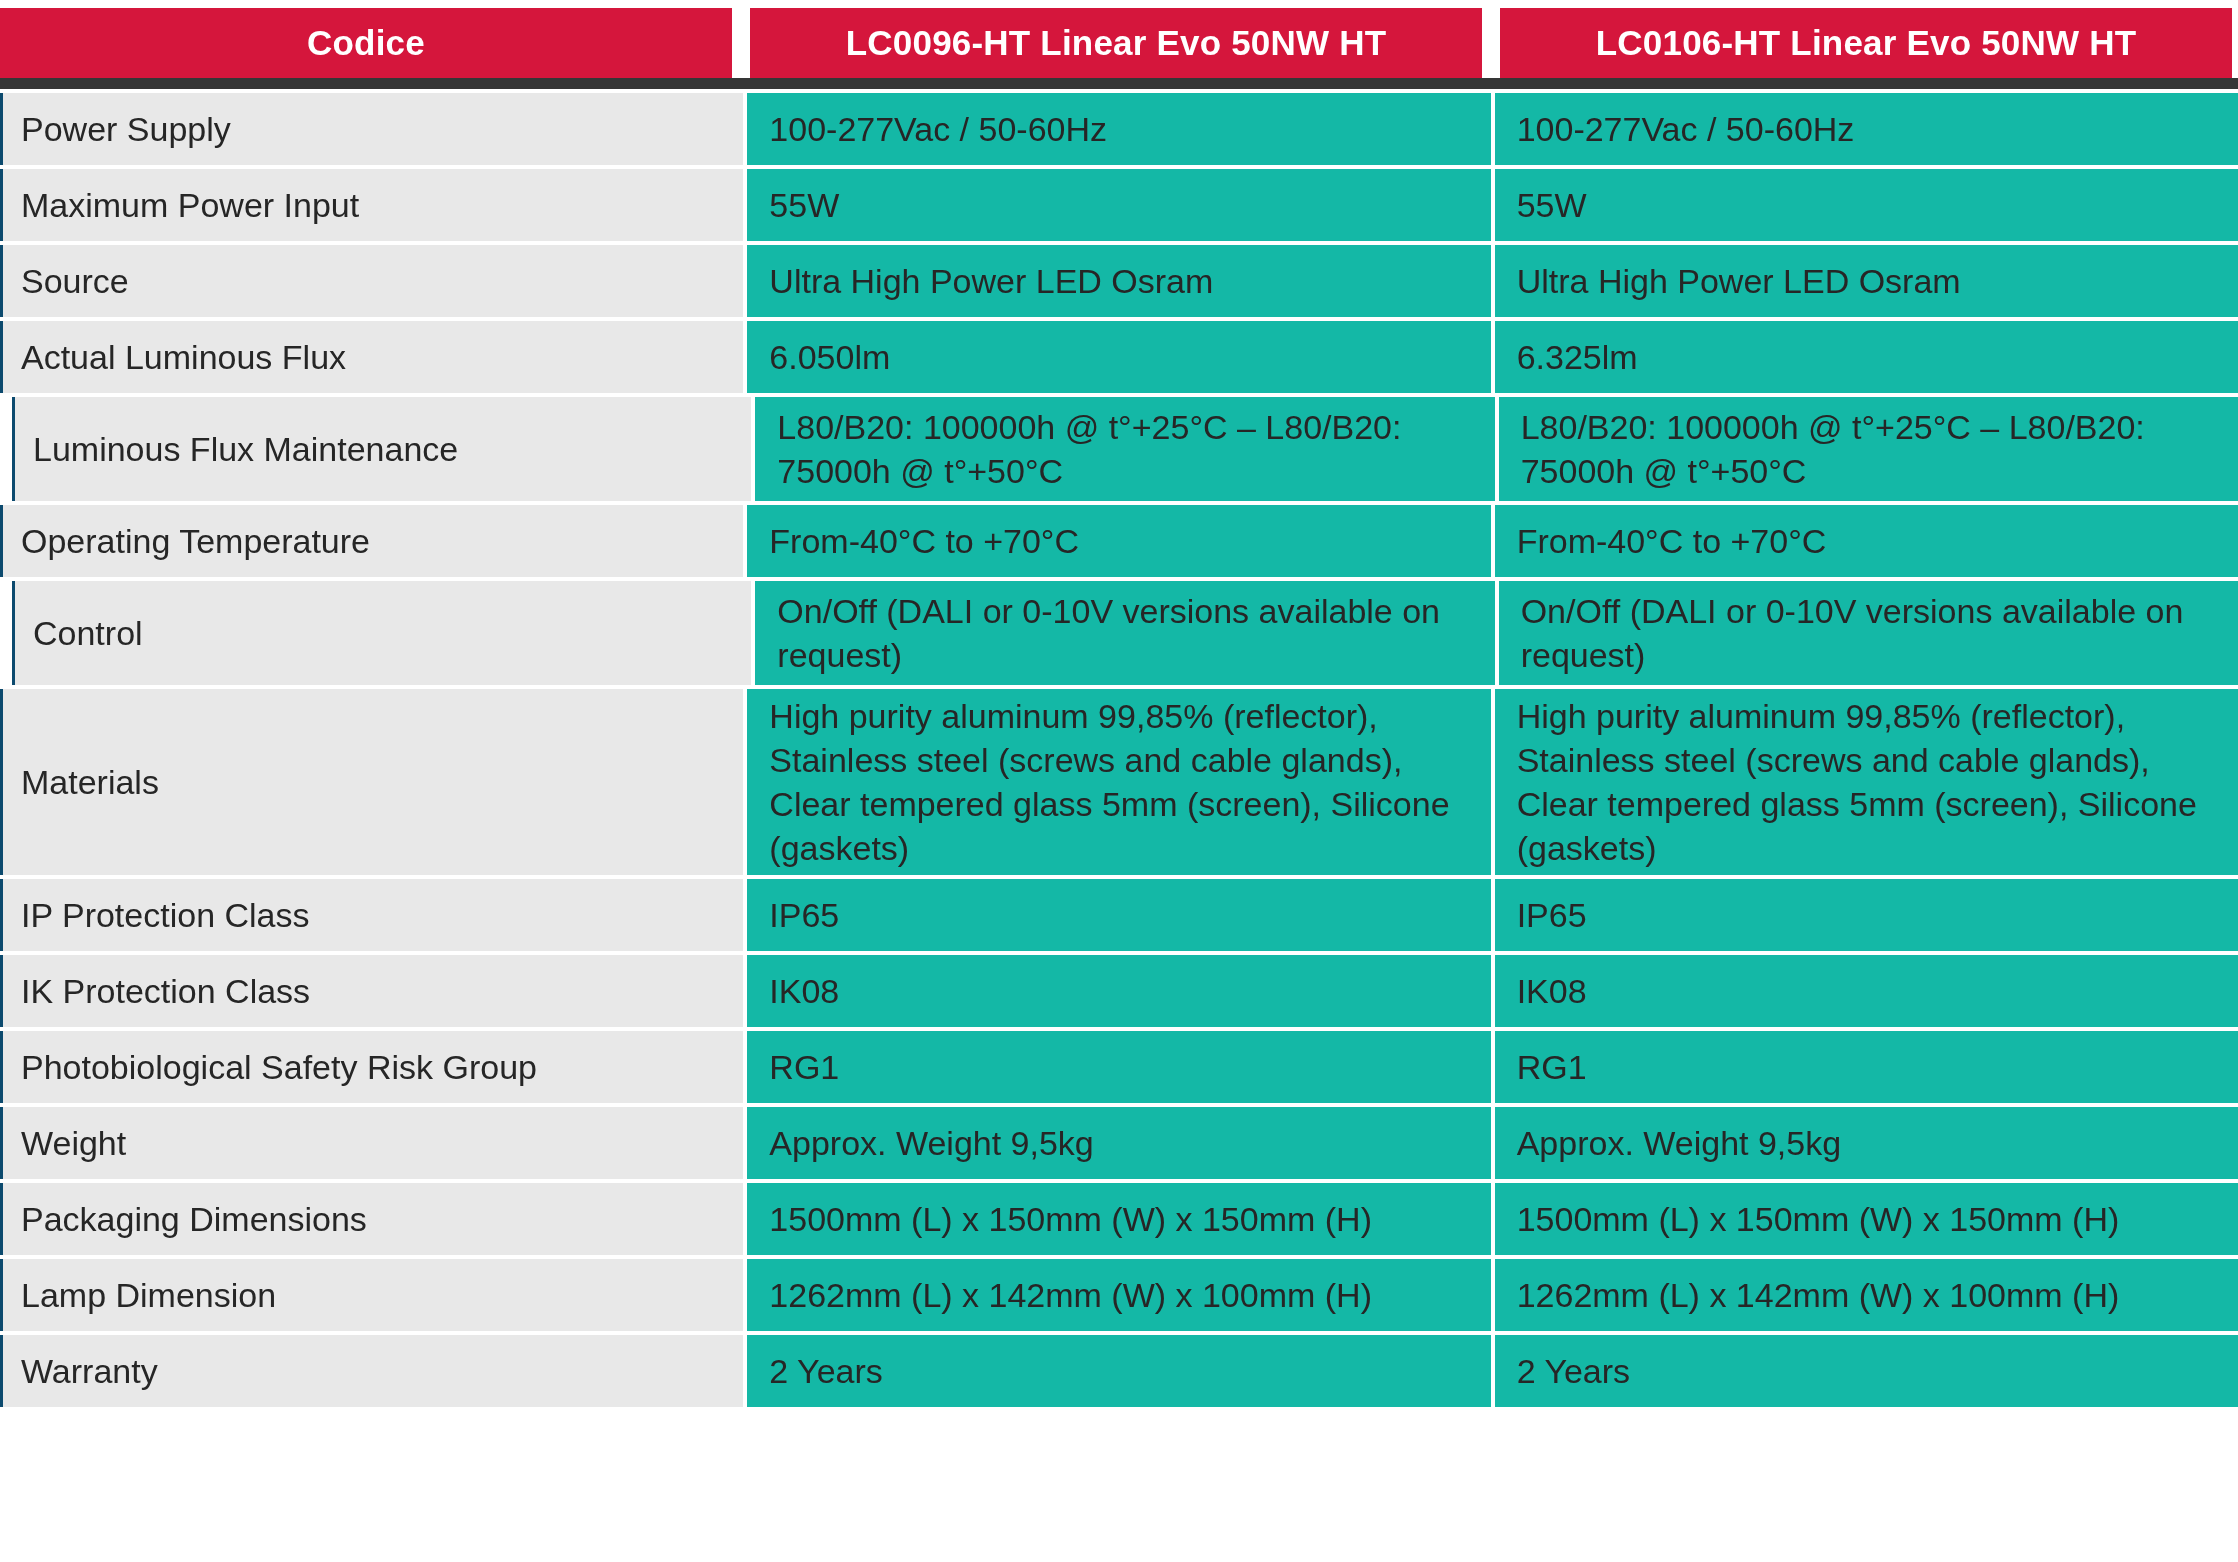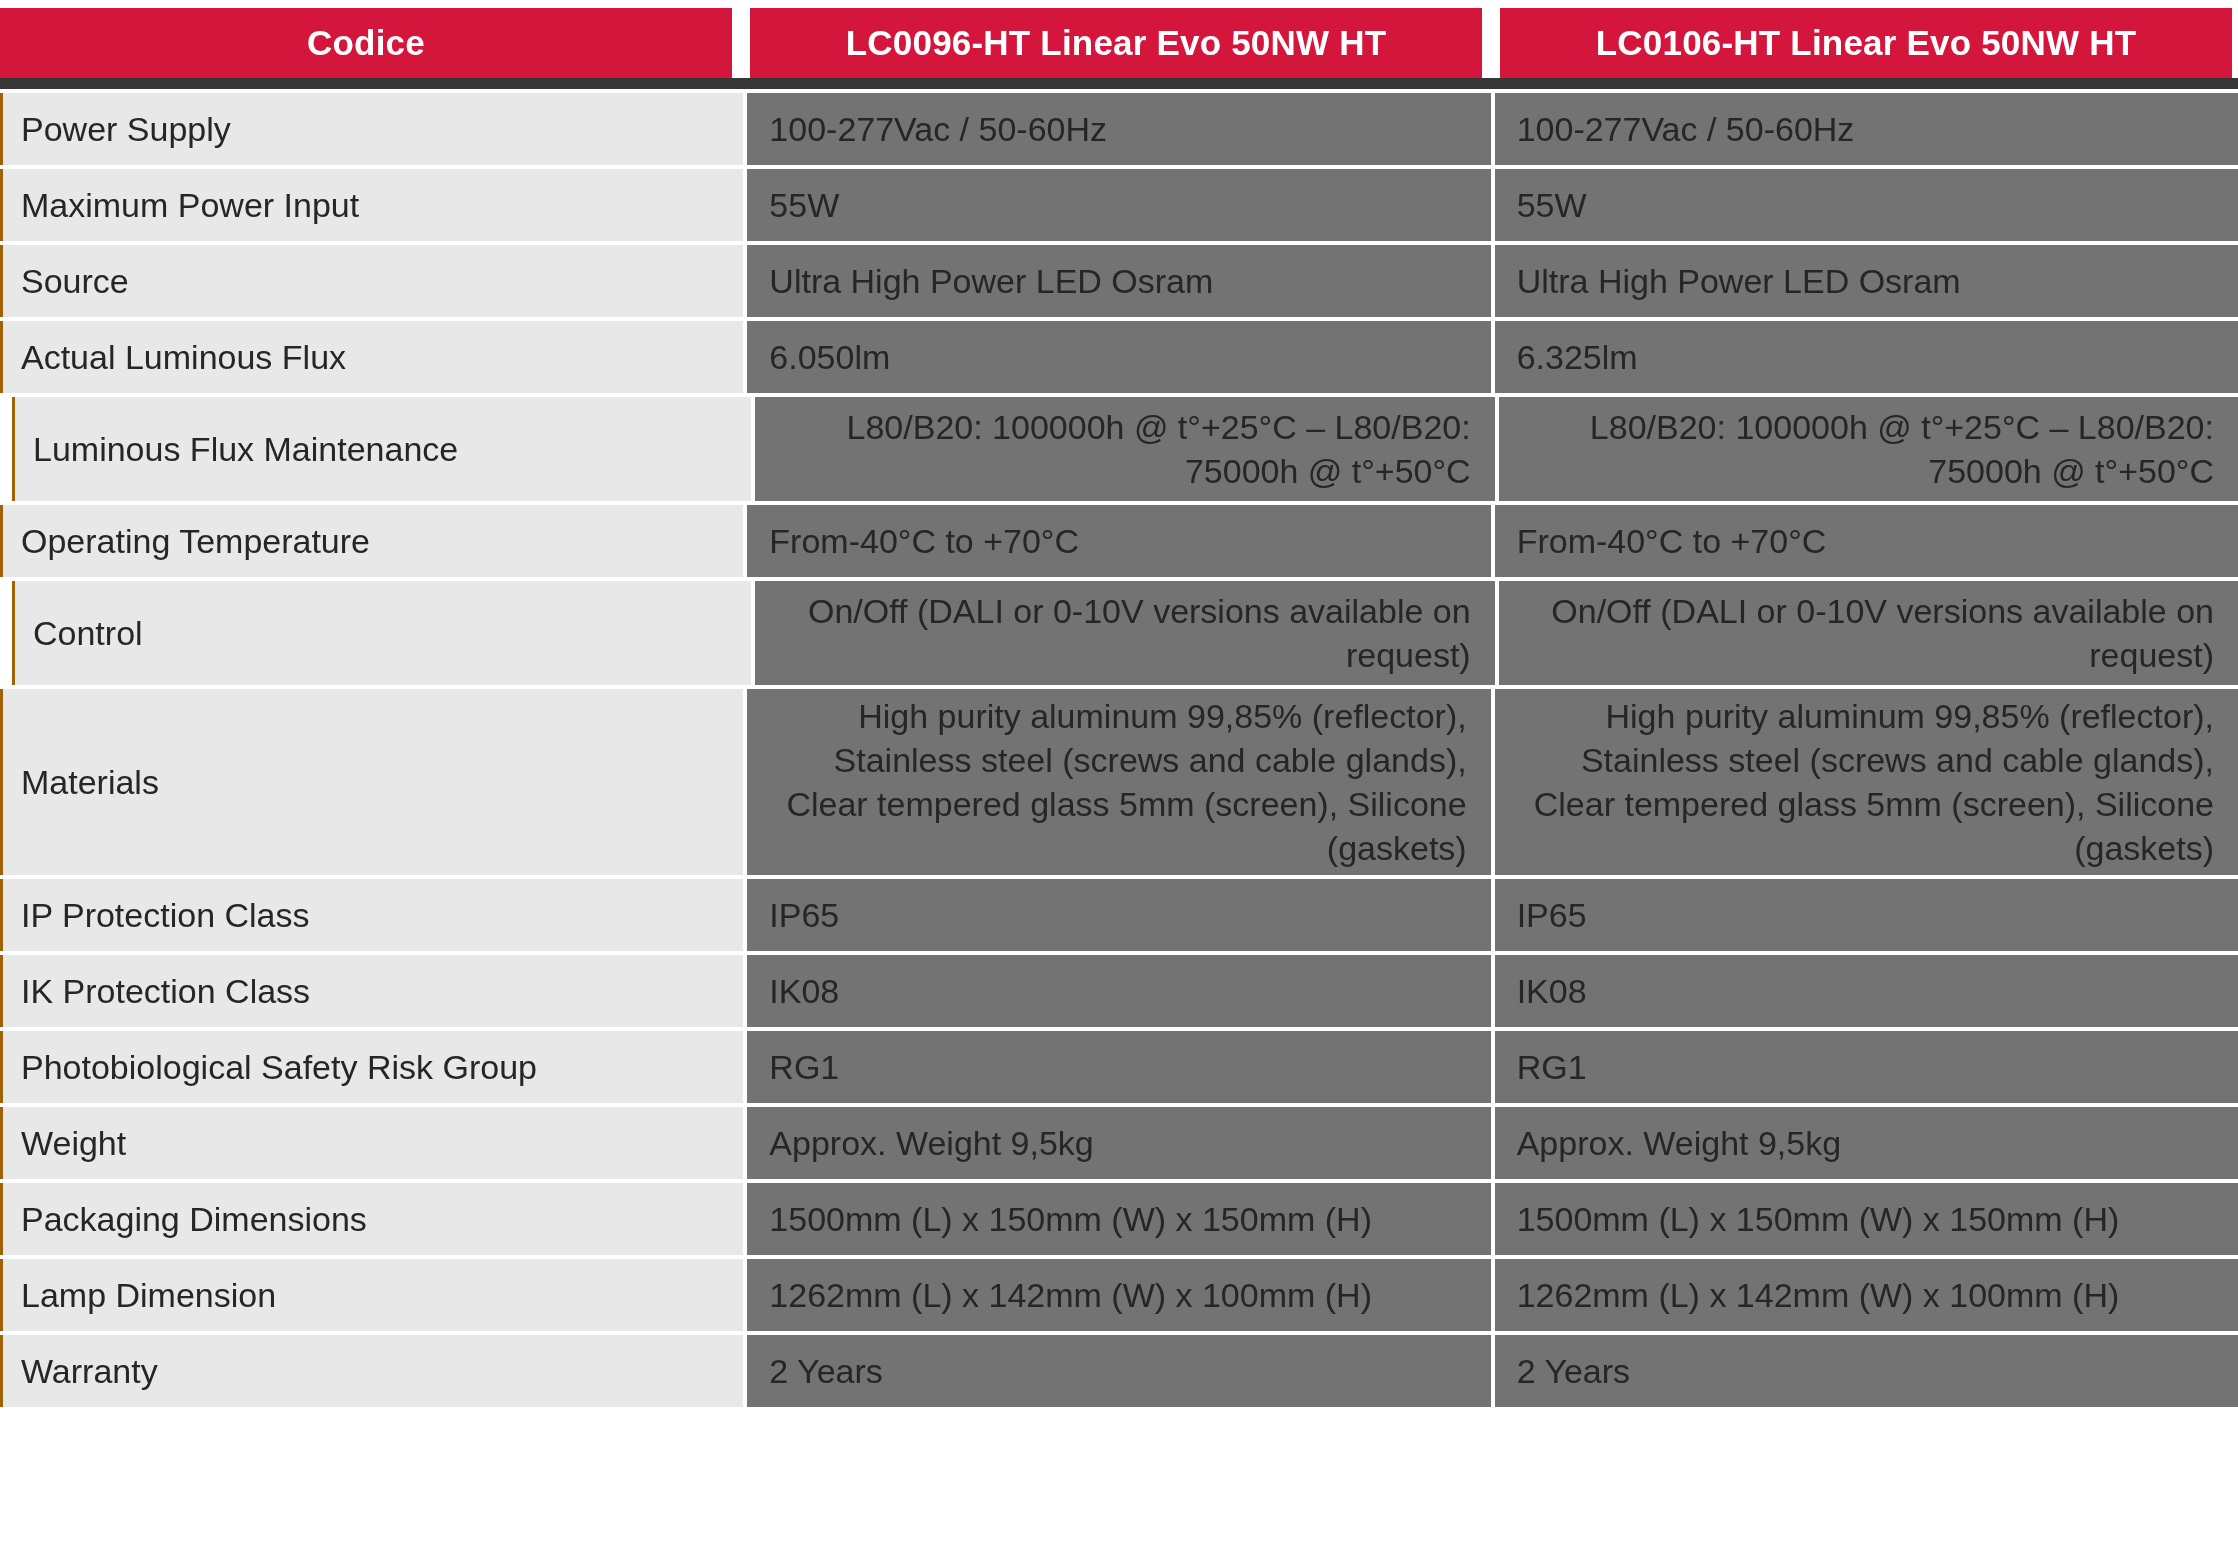--- a/index.html
+++ b/index.html
@@ -34,25 +34,25 @@
 
   .cell {
     display:flex; align-items:center;
     font-size:34px; line-height:44px;
     color:var(--body-text, #262626);
     box-sizing:border-box;
   }
   .cell.label {
     background:var(--label-bg, #e8e8e8);
     padding-left:18px; padding-right:20px;
-    border-left:3px solid #a16207;
+    border-left:3px solid #0c4a6e;
   }
   .cell.value {
-    background:#737373;
-    padding-left:22px; padding-right:24px;text-align:right;
+    background:#14b8a6;
+    padding-left:22px; padding-right:24px;
   }
 </style>
 </head>
 <body>
 
 <div class="sheet">
 
   <div class="header-row">
     <div class="header-cell">Codice</div>
     <div class="header-cell">LC0096-HT Linear Evo 50NW HT</div>

